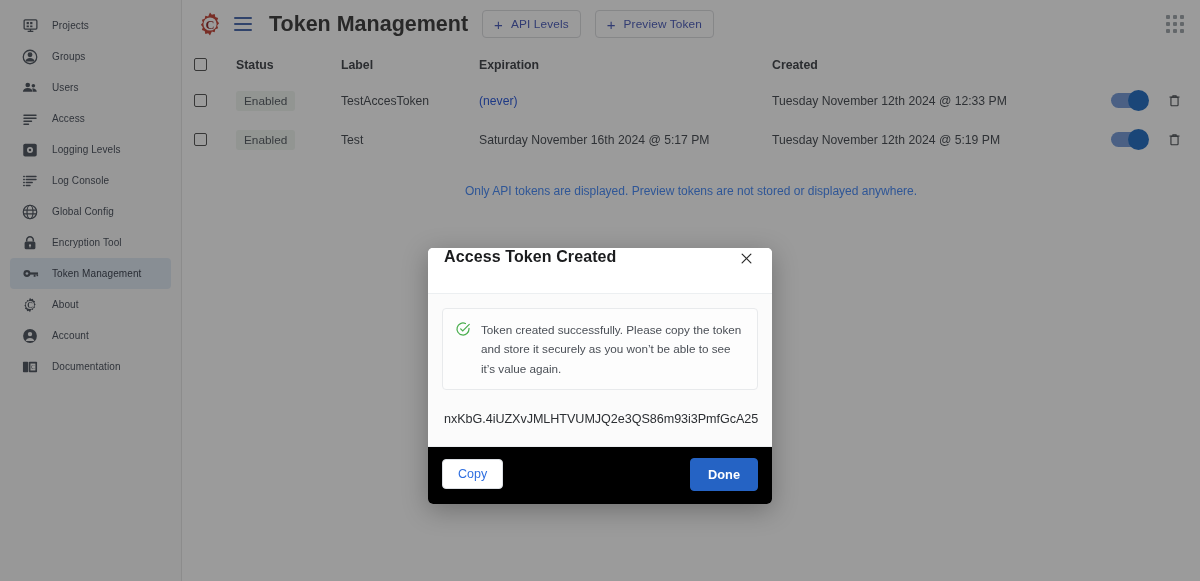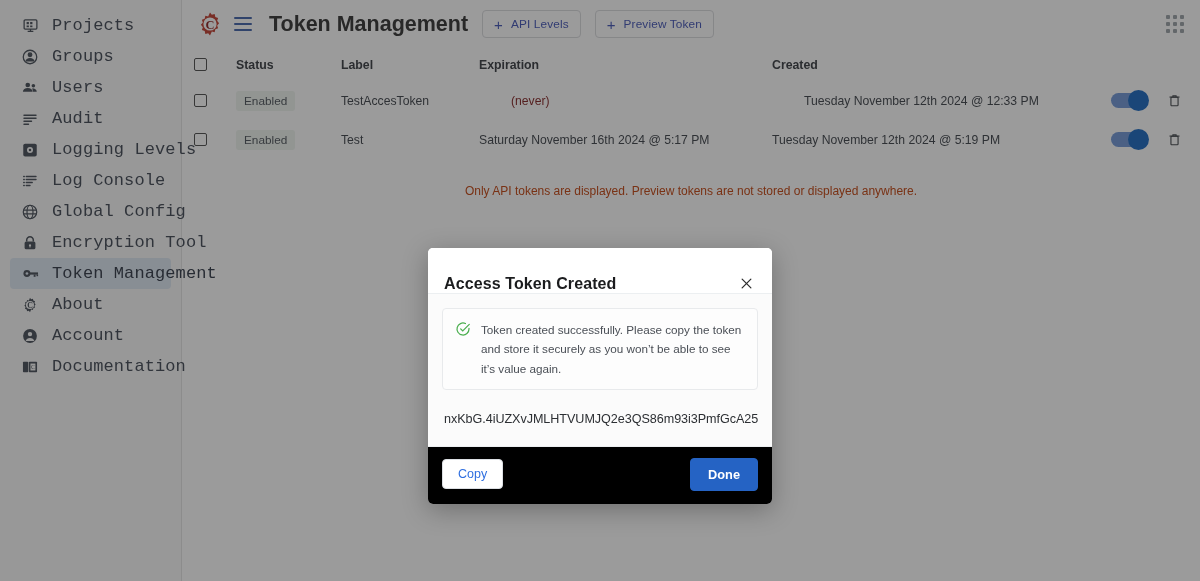--- a/index.html
+++ b/index.html
@@ -40,25 +40,24 @@
   }
   .nav-item.active { background: #dde7f2; }
   .nav-ico {
     width: 20px; height: 20px;
     margin-right: 12px;
     flex: 0 0 20px;
     display: flex; align-items: center; justify-content: center;
     color: #434a54;
   }
   .nav-label {
-    font-size: 17px;
+    font-size: 10px;
     color: #3d4450;
     letter-spacing: .1px;
     white-space: nowrap;
-    font-family: Liberation Mono, monospace;
   }
   .nav-item.active .nav-label { color:#2c3442; }
 
   
   #topbar {
     position: absolute; left: 182px; top: 0;
     width: 1018px; height: 48px;
     background: #ffffff;
     display: flex; align-items: center;
     padding-left: 15px; padding-right: 16px;
@@ -120,21 +119,21 @@
   }
   .c-check { width: 42px; flex: 0 0 42px; display:flex; align-items:center; }
   .c-status { width: 105px; flex: 0 0 105px; }
   .c-label  { width: 138px; flex: 0 0 138px; }
   .c-exp    { width: 293px; flex: 0 0 293px; }
   .c-created{ flex: 1 1 auto; }
   .c-actions{ width: 118px; flex: 0 0 118px; display:flex; align-items:center; justify-content:flex-end; padding-right: 18px; }
 
   .th { font-size: 12.3px; color:#33373d; font-weight: 600; }
   .td { font-size: 12.2px; color:#3a3f46; }
-  .td.muted { color:#7f1d1d;margin-left:32px; }
+  .td.muted { color:#1d4ed8; }
 
   .badge {
     display:inline-block;
     font-size: 11.8px;
     color:#4a5058;
     background: #eef5ee;
     border-radius: 3px;
     padding: 3px 8px;
   }
 
@@ -150,38 +149,38 @@
     position:absolute; right:-2px; top:-3.5px;
     width: 21px; height: 21px; border-radius:50%;
     background: #1565c0;
     display:block;
   }
   .trash { width: 15px; height: 17px; cursor:pointer; color:#3f4348; }
 
   #footnote {
     text-align:center;
     font-size: 12px;
-    color: #c2410c;
+    color: #3b82f6;
     margin-top: 25px;
   }
 
   
   #modal {
     position:absolute;
     left: 428px; top: 248px;
     width: 344px;
     background: #ffffff;
     border-radius: 5px;
     box-shadow: 0 6px 26px rgba(0,0,0,0.28);
     z-index: 100;
     overflow: hidden;
   }
   #modal-head {
     height: 46px;
-    display:flex; align-items:flex-end;
+    display:flex; align-items:flex-start;
     padding: 0 16px;
     background:#fff;
     border-bottom: 1px solid #eceff1;
   }
   #modal-title { font-size: 16px; font-weight: 700; color:#1b1c1e; letter-spacing:.1px; }
   #modal-close {
     margin-left:auto; width: 20px; height:20px;
     cursor:pointer; color:#2b2b2b;
     display:flex;align-items:center;justify-content:center;
   }
@@ -279,21 +278,21 @@
 
     <div class="nav-item">
       <span class="nav-ico">
         <svg width="18" height="18" viewBox="0 0 24 24" stroke="currentColor" stroke-width="1.9" stroke-linecap="round">
           <line x1="4" y1="7" x2="20" y2="7"></line>
             <line x1="4" y1="11" x2="20" y2="11"></line>
           <line x1="4" y1="15" x2="14" y2="15"></line>
             <line x1="4" y1="19" x2="10" y2="19"></line>
         </svg>
       </span>
-      <span class="nav-label">Audit</span>
+      <span class="nav-label">Access</span>
     </div>
 
     <div class="nav-item">
       <span class="nav-ico">
         <svg width="18" height="18" viewBox="0 0 24 24" fill="currentColor">
           <rect x="3" y="3.5" width="18" height="17" rx="2.5"></rect>
           <circle cx="12" cy="12" r="4" fill="#fafafa"></circle>
           <circle cx="12" cy="12" r="1.7" fill="currentColor"></circle>
         </svg>
       </span>

